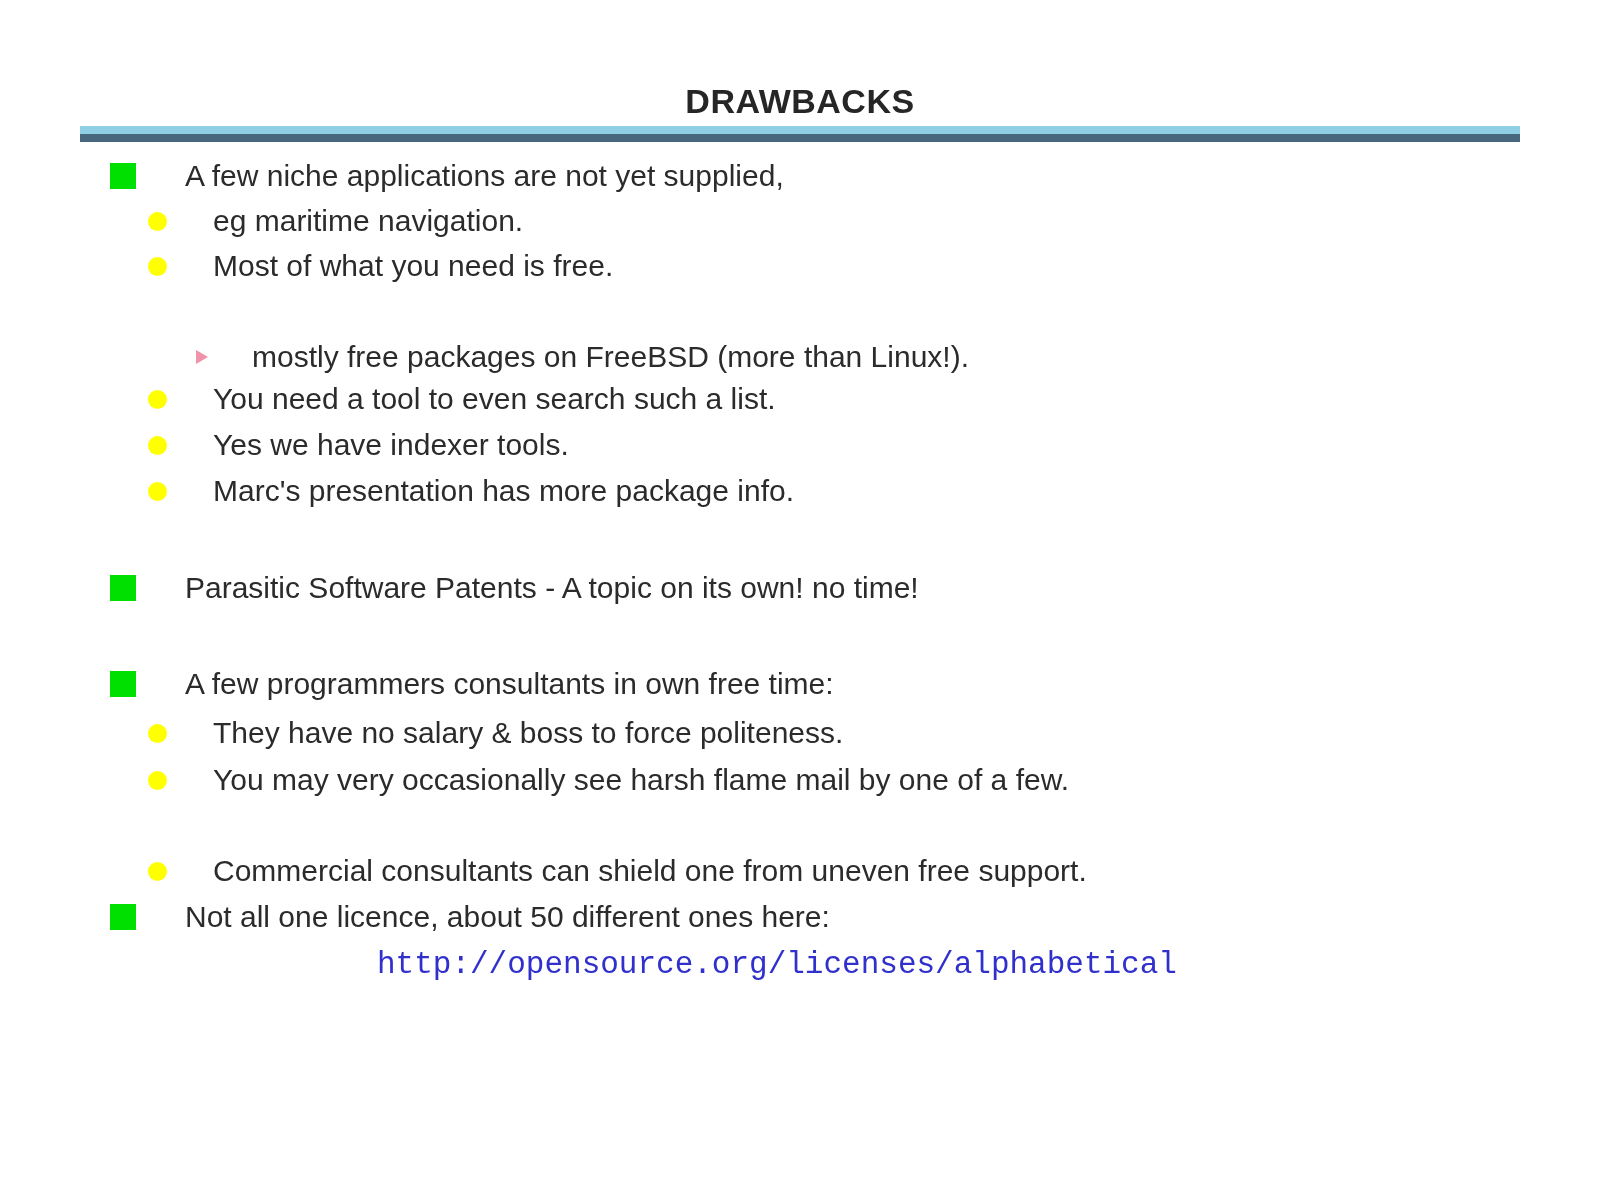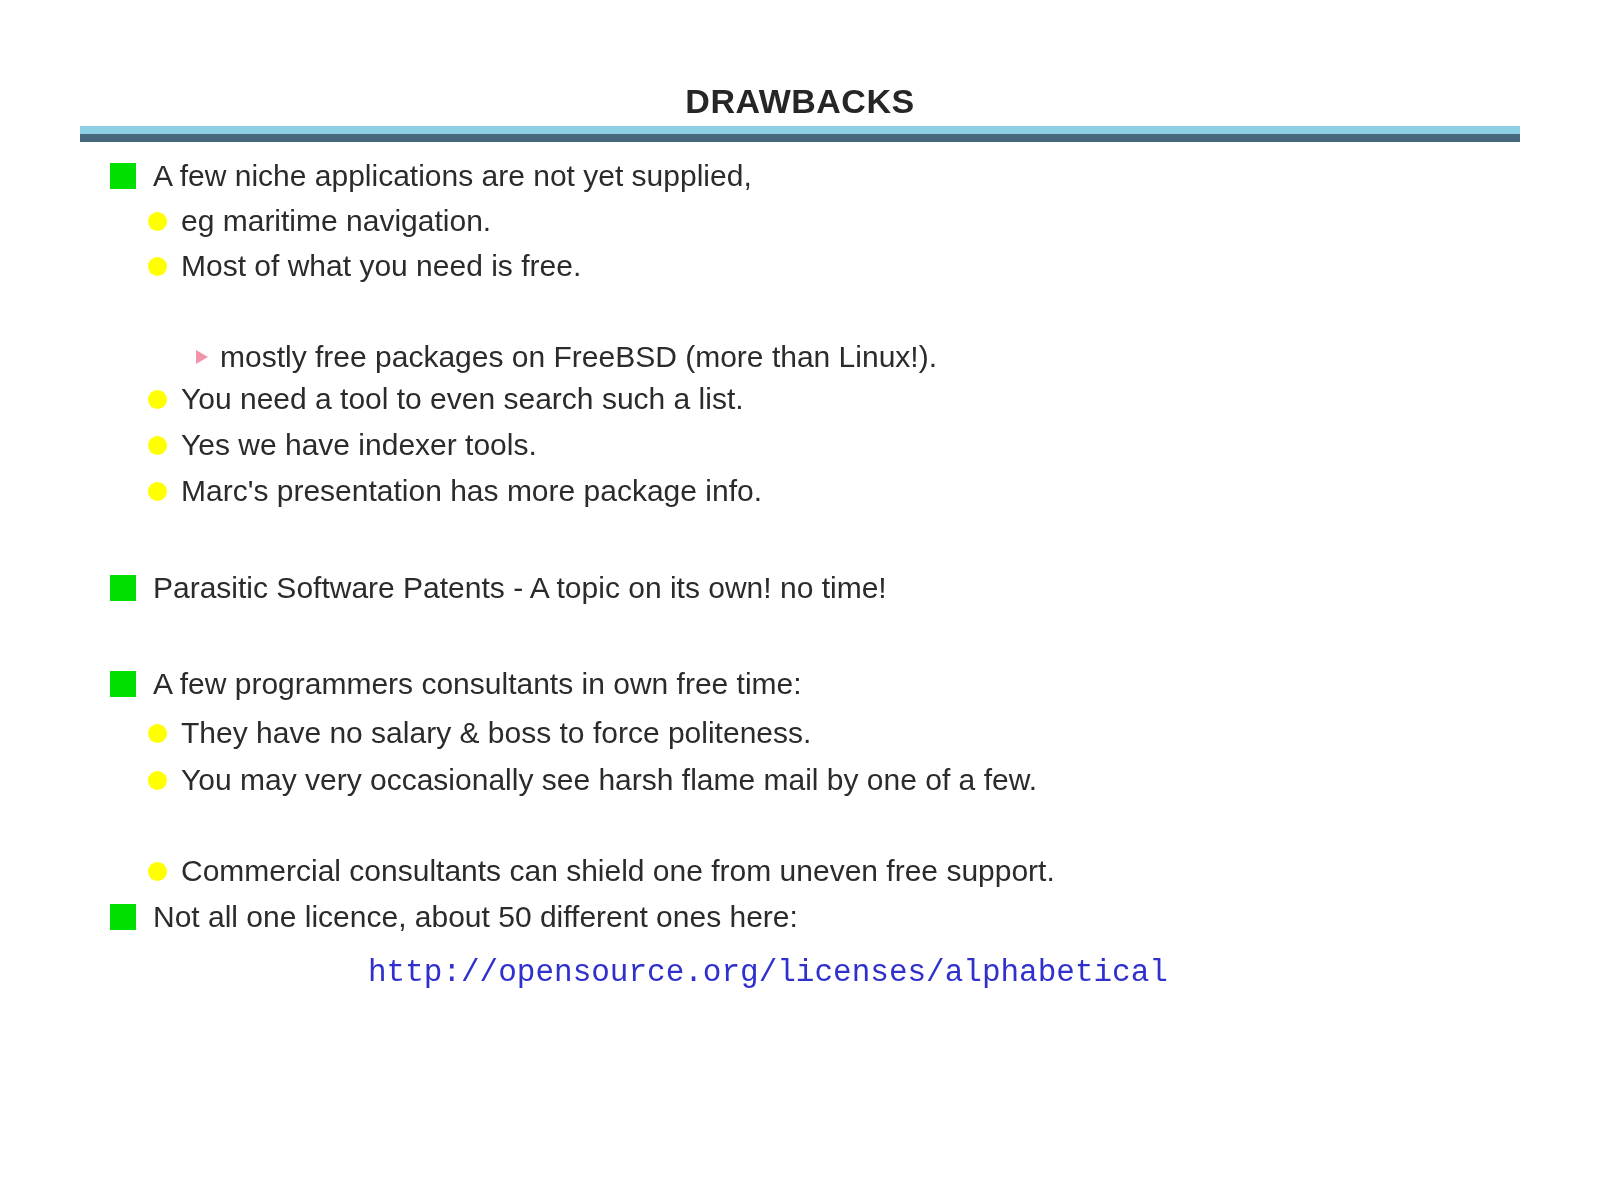--- a/index.html
+++ b/index.html
@@ -36,20 +36,21 @@
   .rule-dark  { height: 8px; background: #47677d; }
 
   .row {
     position: absolute;
     display: flex;
     align-items: center;
     height: 46px;
     white-space: nowrap;
     font-size: 30px;
     color: #2b2b2b;
+    gap: 32px;
   }
   .row.l1 { left: 110px; }
   .row.l2 { left: 148px; }
   .row.l3 { left: 196px; }
 
   .sq {
     width: 26px;
     height: 26px;
     background: #00e000;
     margin-right: 17px;
@@ -66,22 +67,21 @@
   .tri {
     width: 0;
     height: 0;
     border-top: 7px solid transparent;
     border-bottom: 7px solid transparent;
     border-left: 12px solid #f092a8;
     margin-right: 12px;
     flex: 0 0 auto;
   }
   .link-row {
-    left: 368px;
-    margin-top: 8px;
+    left: 377px;
   }
   .url {
     font-family: "Liberation Mono", monospace;
     font-size: 31px;
     color: #3030cc;
     text-decoration: none;
     cursor: pointer;
   }
 </style>
 </head>

